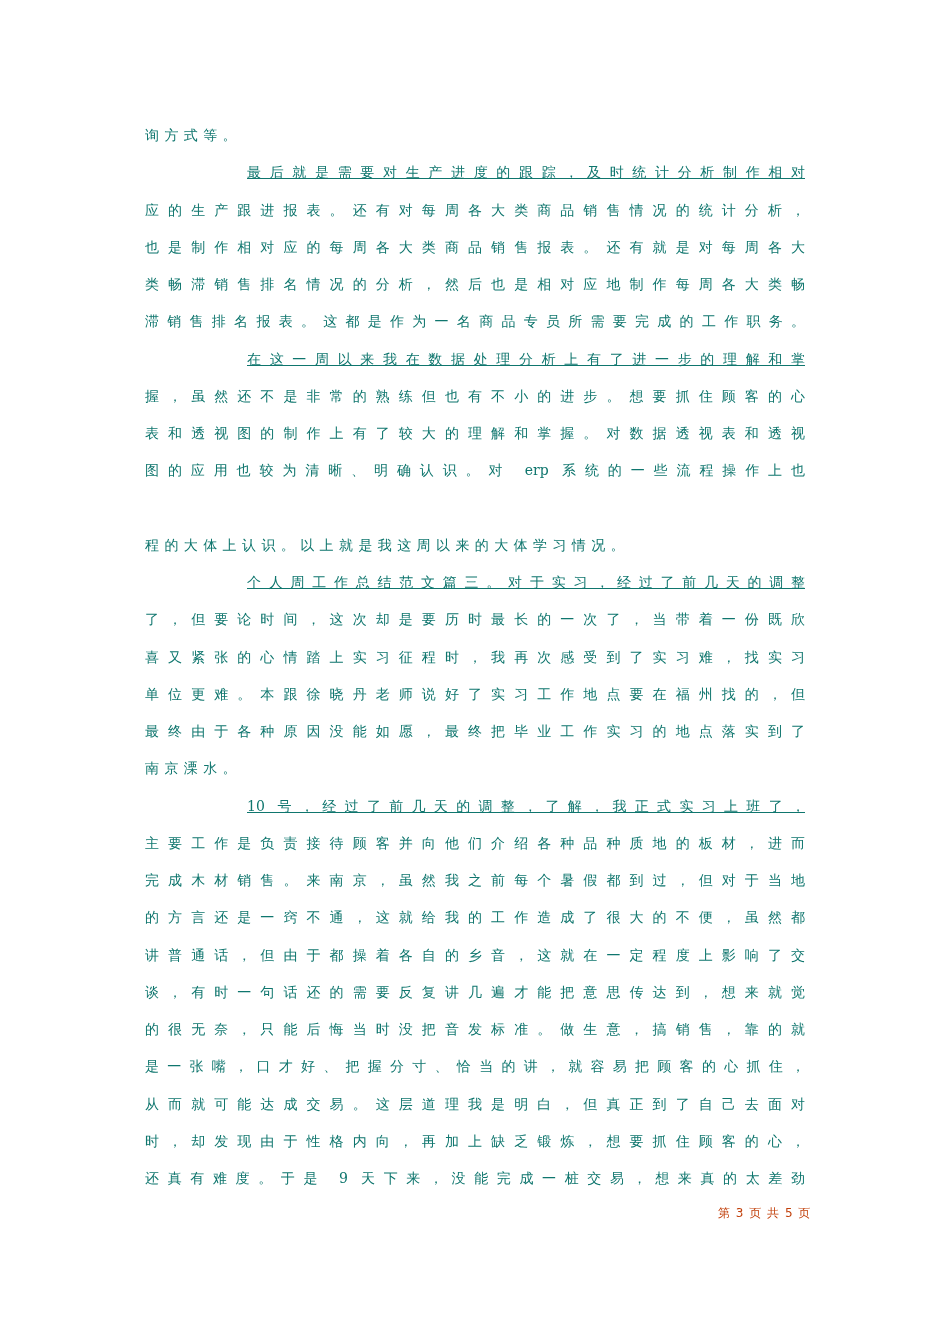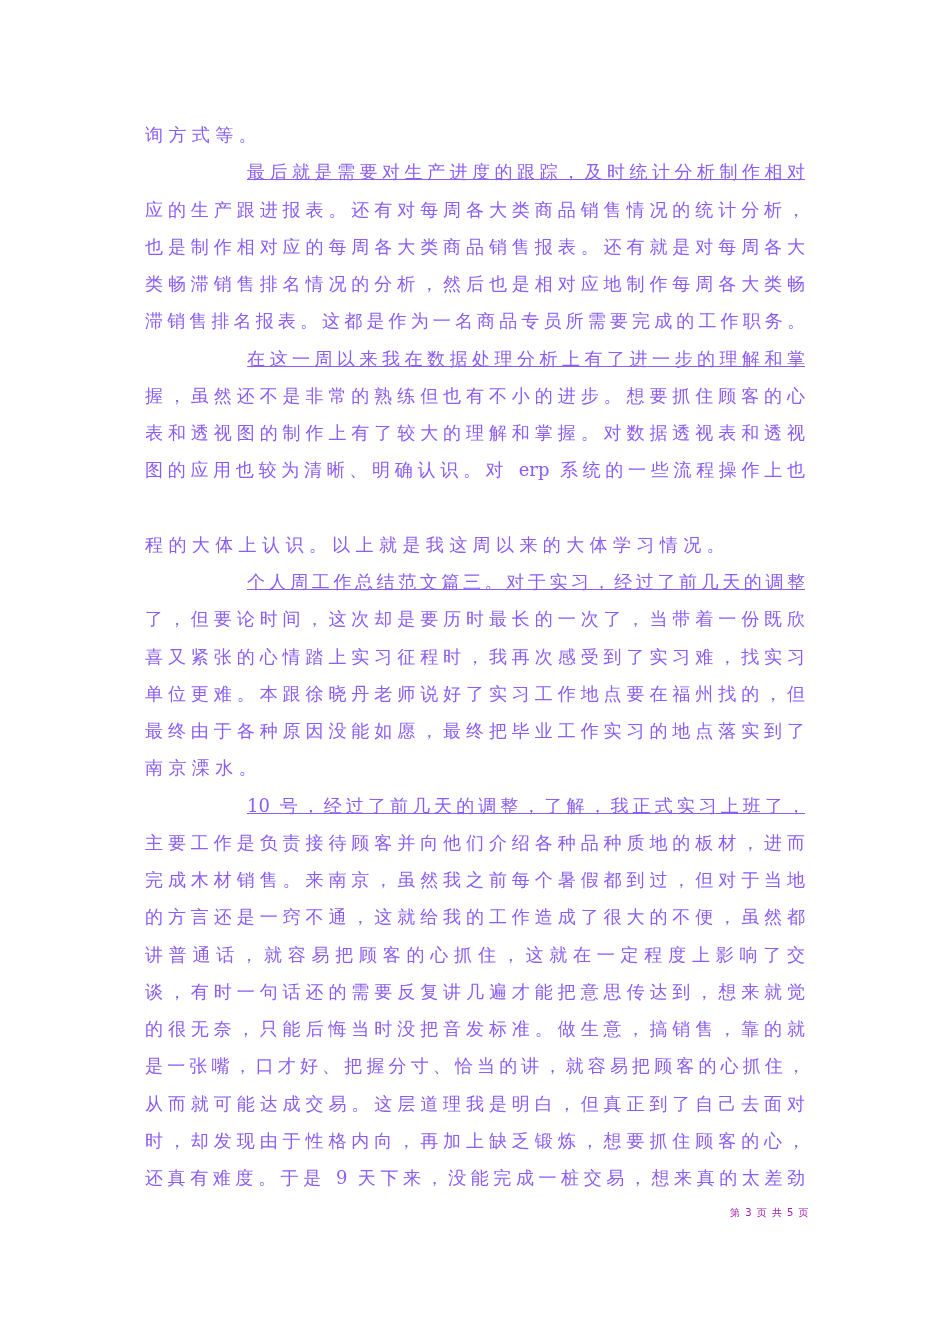--- a/index.html
+++ b/index.html
@@ -20,24 +20,24 @@
       left: 0;
       top: 0;
       width: 950px;
       height: 1344px;
       background: #ffffff;
     }
     .line {
       position: absolute;
       height: 30px;
       line-height: 30px;
-      font-size: 18px;
+      font-size: 14px;
       white-space: nowrap;
       overflow: visible;
-      color: #8b5cf6;
+      color: #0f766e;
     }
     .line.full {
       left: 145px;
       width: 660px;
       text-align: justify;
       text-align-last: justify;
       white-space: normal;
     }
     .line.full.indent {
       left: 247px;
@@ -47,26 +47,25 @@
     .line.part {
       left: 145px;
       text-align: left;
       letter-spacing: 5.4px;
     }
     .footer {
       position: absolute;
       left: 718px;
       top: 1203px;
       font-family: "DejaVu Sans", "Liberation Sans", sans-serif;
-      font-size: 10px;
+      font-size: 12px;
       line-height: 20px;
-      color: #a21caf;
+      color: #c2410c;
       letter-spacing: 1px;
       white-space: nowrap;
-      margin-left: 12px;
     }
   </style>
 </head>
 <body>
 
 <div class="page">
   <div class="line part" style="top:120px">询方式等。</div>
   <div class="line full indent" style="top:157px">最后就是需要对生产进度的跟踪，及时统计分析制作相对</div>
   <div class="line full" style="top:195px">应的生产跟进报表。还有对每周各大类商品销售情况的统计分析，</div>
   <div class="line full" style="top:232px">也是制作相对应的每周各大类商品销售报表。还有就是对每周各大</div>
@@ -80,21 +79,21 @@
   <div class="line full indent" style="top:567px">个人周工作总结范文篇三。对于实习，经过了前几天的调整</div>
   <div class="line full" style="top:604px">了，但要论时间，这次却是要历时最长的一次了，当带着一份既欣</div>
   <div class="line full" style="top:642px">喜又紧张的心情踏上实习征程时，我再次感受到了实习难，找实习</div>
   <div class="line full" style="top:679px">单位更难。本跟徐晓丹老师说好了实习工作地点要在福州找的，但</div>
   <div class="line full" style="top:716px">最终由于各种原因没能如愿，最终把毕业工作实习的地点落实到了</div>
   <div class="line part" style="top:753px">南京溧水。</div>
   <div class="line full indent" style="top:791px">10 号，经过了前几天的调整，了解，我正式实习上班了，</div>
   <div class="line full" style="top:828px">主要工作是负责接待顾客并向他们介绍各种品种质地的板材，进而</div>
   <div class="line full" style="top:865px">完成木材销售。来南京，虽然我之前每个暑假都到过，但对于当地</div>
   <div class="line full" style="top:902px">的方言还是一窍不通，这就给我的工作造成了很大的不便，虽然都</div>
-  <div class="line full" style="top:940px">讲普通话，就容易把顾客的心抓住，这就在一定程度上影响了交</div>
+  <div class="line full" style="top:940px">讲普通话，但由于都操着各自的乡音，这就在一定程度上影响了交</div>
   <div class="line full" style="top:977px">谈，有时一句话还的需要反复讲几遍才能把意思传达到，想来就觉</div>
   <div class="line full" style="top:1014px">的很无奈，只能后悔当时没把音发标准。做生意，搞销售，靠的就</div>
   <div class="line full" style="top:1051px">是一张嘴，口才好、把握分寸、恰当的讲，就容易把顾客的心抓住，</div>
   <div class="line full" style="top:1089px">从而就可能达成交易。这层道理我是明白，但真正到了自己去面对</div>
   <div class="line full" style="top:1126px">时，却发现由于性格内向，再加上缺乏锻炼，想要抓住顾客的心，</div>
   <div class="line full" style="top:1163px">还真有难度。于是 9 天下来，没能完成一桩交易，想来真的太差劲</div>
 
   <div class="footer">第 3 页 共 5 页</div>
 </div>
 

